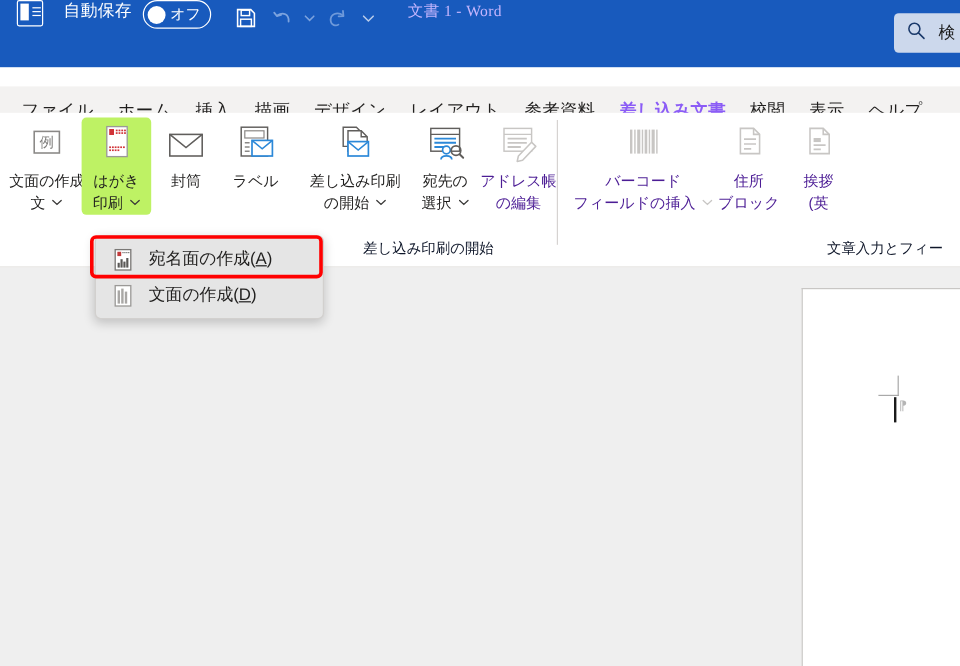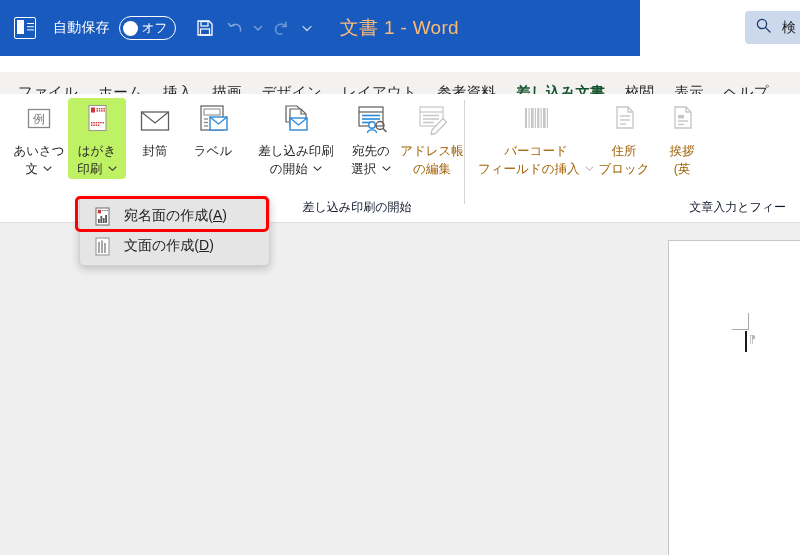--- a/index.html
+++ b/index.html
@@ -18,24 +18,25 @@
     position: relative;
     width: 800px;
     height: 555px;
     overflow: hidden;
   }
 
   
   .titlebar {
     position: absolute;
     left: 0; top: 0;
-    width: 640px; height: 56px;
+    width: 800px; height: 56px;
     background: #185ABD;
     display: flex;
-    align-items: center;
+    align-items: flex-start;
+    font-family: Liberation Serif, serif;
   }
   .word-logo {
     width: 22px; height: 22px;
     margin-left: 14px;
     border: 1.6px solid #ffffff;
     border-radius: 2px;
     position: relative;
     box-sizing: border-box;
     flex: none;
   }
@@ -91,22 +92,22 @@
   }
   .qat-btn {
     width: 30px; height: 30px;
     display: flex;
     align-items: center;
     justify-content: center;
     flex: none;
   }
   .qat-btn svg { display: block; }
   .title-text {
-    color: #fdba74;
-    font-size: 19px;
+    color: #c4b5fd;
+    font-size: 13px;
     margin-left: 22px;
     white-space: nowrap;
     letter-spacing: 0.3px;
   }
   .search-box {
     position: absolute;
     left: 745px; top: 11px;
     width: 80px; height: 33px;
     background: #CCD8EC;
     border-radius: 4px;
@@ -136,21 +137,21 @@
   .tab {
     position: relative;
     font-size: 14.5px;
     color: #201F1E;
     padding: 8px 10px 6px 10px;
     margin-top: 3px;
     white-space: nowrap;
     letter-spacing: 0.2px;
   }
   .tab:first-child { margin-left: 8px; }
-  .tab.active { font-weight: bold; color: #14532d; }
+  .tab.active { font-weight: bold; color: #8b5cf6; }
   .tab.active::after {
     content: "";
     position: absolute;
     left: 8px; right: 8px;
     bottom: 0px;
     height: 2.6px;
     background: #185ABD;
     border-radius: 2px;
   }
 
@@ -218,21 +219,21 @@
     justify-content: center;
   }
   .rbtn .r-lbl {
     font-size: 12.5px;
     color: #201F1E;
     text-align: center;
     line-height: 16px;
     margin-top: 2px;
     white-space: nowrap;
   }
-  .rbtn.disabled .r-lbl { color: #a16207; }
+  .rbtn.disabled .r-lbl { color: #4c1d95; }
   .chev { display: inline-block; margin-left: 2px; }
 
   
   .dropdown {
     position: absolute;
     left: 79px; top: 196px;
     width: 189px;
     background: #e5e5e5;
     border: 1px solid #D2D0CE;
     border-radius: 5px;
@@ -415,21 +416,21 @@
       <div class="rgroup" style="padding-left:10px;">
         <div class="rgroup-items">
 
           <div class="rbtn">
             <span class="r-ico">
               <svg width="36" height="34" viewBox="0 0 36 34">
                 <rect x="7.5" y="5.5" width="21" height="18" fill="#ffffff" stroke="#8A8886" stroke-width="1.3"></rect>
                 <text x="18" y="18.5" font-size="12" fill="#7D7C7A" text-anchor="middle" font-family="'Liberation Sans',sans-serif">例</text>
               </svg>
             </span>
-            <span class="r-lbl">あいさつ</span>
+            <span class="r-lbl">文面の作成</span>
             <span class="r-lbl">
               <span>文</span>
               <span class="chev">
                 <svg width="9" height="9" viewBox="0 0 9 9">
                     <path d="M1 3 L4.5 6.3 L8 3" fill="none" stroke="#3B3A39" stroke-width="1.1" stroke-linecap="round"></path>
                   </svg>
               </span>
             </span>
           </div>
 

